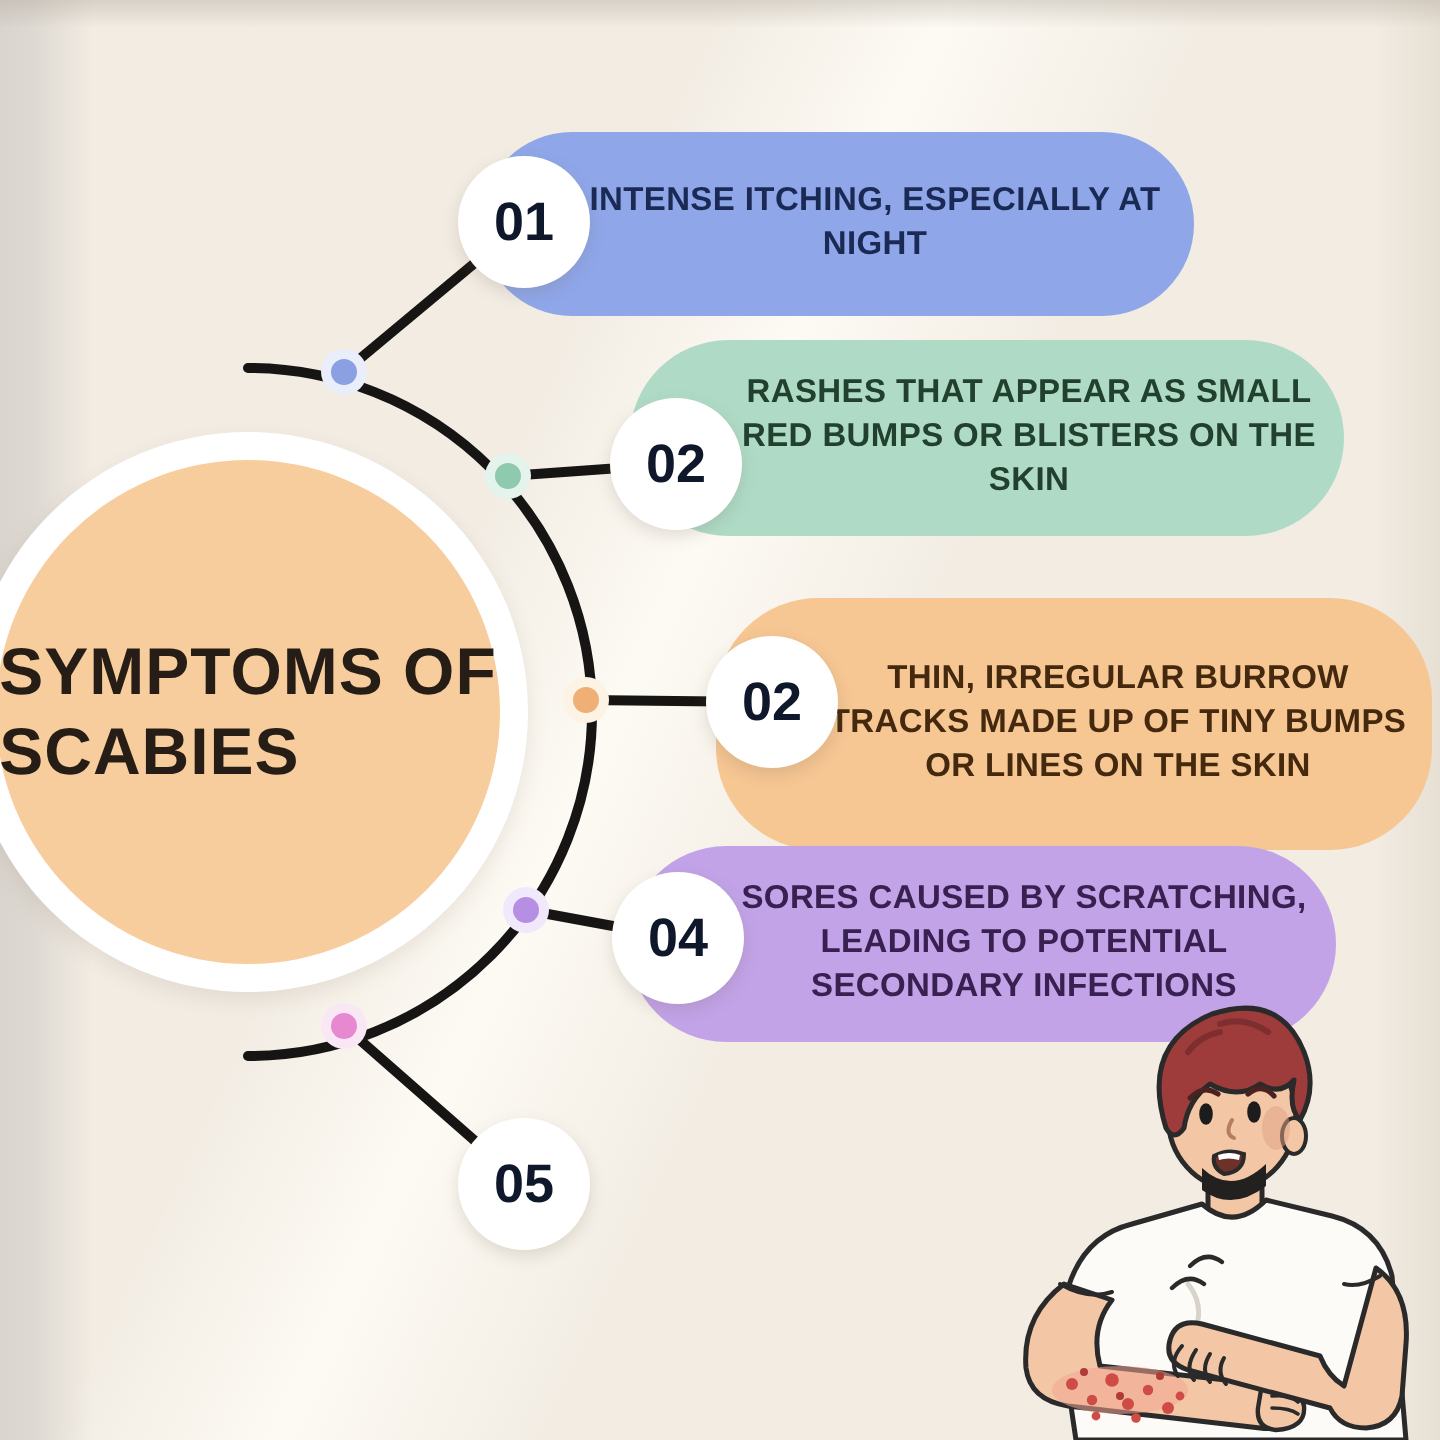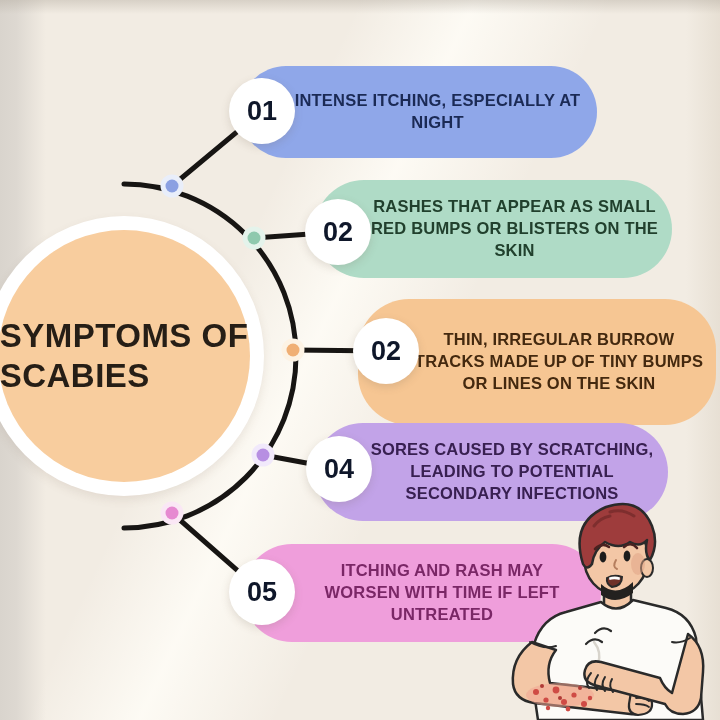--- a/index.html
+++ b/index.html
@@ -22,21 +22,21 @@
   .center-core{left:14px;top:14px;width:252px;height:252px;border-radius:50%;
     background:#F8CD9E;display:flex;flex-direction:column;align-items:center;justify-content:center;}
   .center-title{color:#261E16;font-weight:bold;font-size:33px;letter-spacing:.5px;
     line-height:1.22;text-align:left;}
   
   .pill{z-index:3;display:flex;align-items:center;justify-content:center;
     text-align:center;font-weight:bold;font-size:16.5px;letter-spacing:.2px;line-height:1.32;}
   .pill span{display:block;}
   .pill-1{left:240px;top:66px;width:357px;height:92px;border-radius:46px;background:#8FA7E9;color:#1B2A55;padding:0 14px 0 52px;box-sizing:border-box;}
   .pill-1 span{max-width:300px;}
-  .pill-2{left:315px;top:180px;width:357px;height:98px;border-radius:49px;background:#AFDBC6;color:#21402D;padding:0 12px 0 54px;box-sizing:border-box;}
+  .pill-2{left:315px;top:170px;width:357px;height:98px;border-radius:49px;background:#AFDBC6;color:#21402D;padding:0 12px 0 54px;box-sizing:border-box;}
   .pill-2 span{max-width:292px;}
   .pill-3{left:358px;top:299px;width:358px;height:126px;border-radius:51px;background:#F6C693;color:#44290F;padding:0 12px 0 56px;box-sizing:border-box;}
   .pill-3 span{max-width:296px;}
   .pill-4{left:314px;top:423px;width:354px;height:98px;border-radius:49px;background:#C2A3E8;color:#382051;padding:0 12px 0 54px;box-sizing:border-box;}
   .pill-4 span{max-width:288px;}
   .pill-5{left:243px;top:544px;width:358px;height:98px;border-radius:49px;background:#EF9EDB;color:#7A2766;padding:0 16px 0 56px;box-sizing:border-box;}
   .pill-5 span{max-width:268px;}
   
   .numcircle{width:66px;height:66px;border-radius:50%;background:#FFFFFF;z-index:4;
     display:flex;align-items:center;justify-content:center;color:#0f172a;
@@ -88,23 +88,20 @@
     <span>INTENSE ITCHING, ESPECIALLY AT NIGHT</span>
   </div>
   <div class="abs pill pill-2">
     <span>RASHES THAT APPEAR AS SMALL RED BUMPS OR BLISTERS ON THE SKIN</span>
   </div>
   <div class="abs pill pill-3">
     <span>THIN, IRREGULAR BURROW TRACKS MADE UP OF TINY BUMPS OR LINES ON THE SKIN</span>
   </div>
   <div class="abs pill pill-4">
     <span>SORES CAUSED BY SCRATCHING, LEADING TO POTENTIAL SECONDARY INFECTIONS</span>
-  </div>
-  <div class="abs pill pill-5">
-    <span>ITCHING AND RASH MAY WORSEN WITH TIME IF LEFT UNTREATED</span>
   </div>
 
   <div class="abs numcircle nc-1">
     <span>01</span>
   </div>
   <div class="abs numcircle nc-2">
     <span>02</span>
   </div>
   <div class="abs numcircle nc-3">
     <span>02</span>

